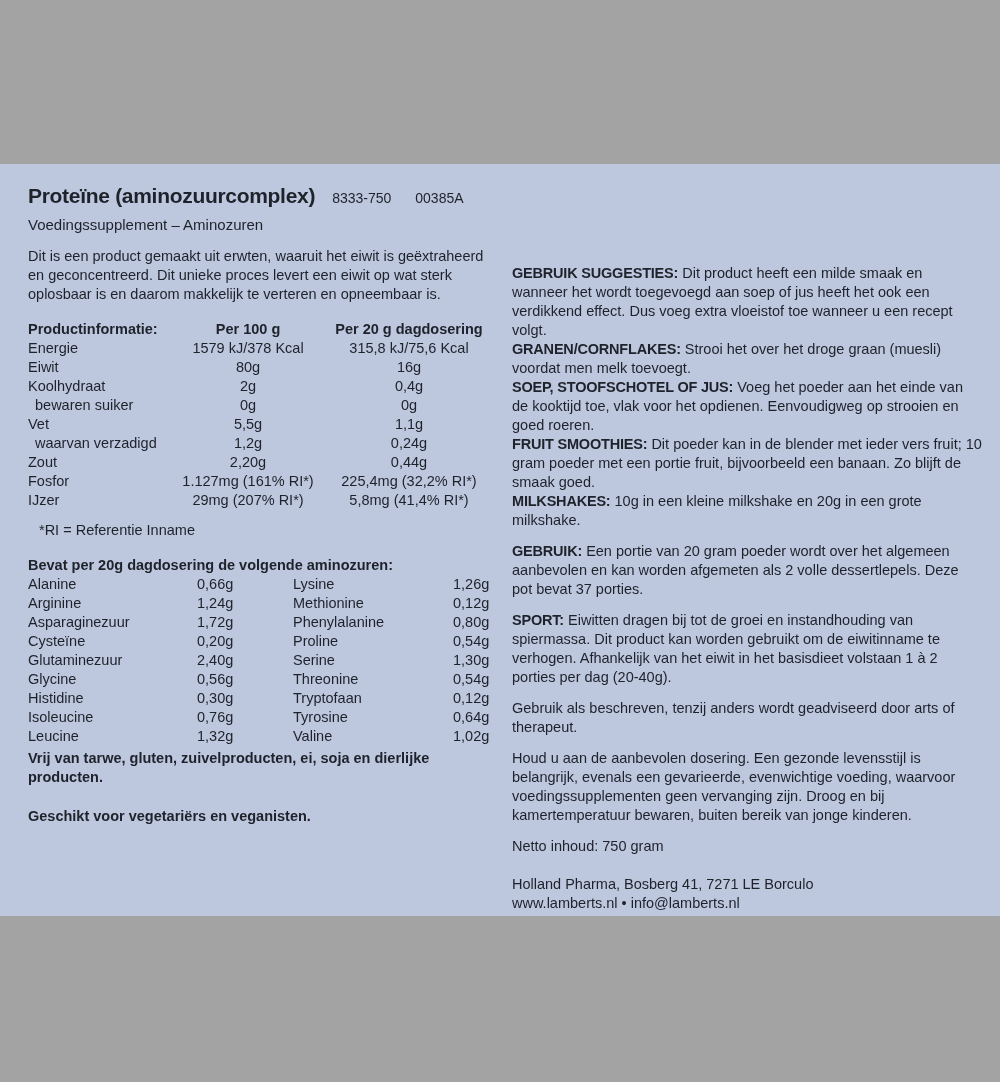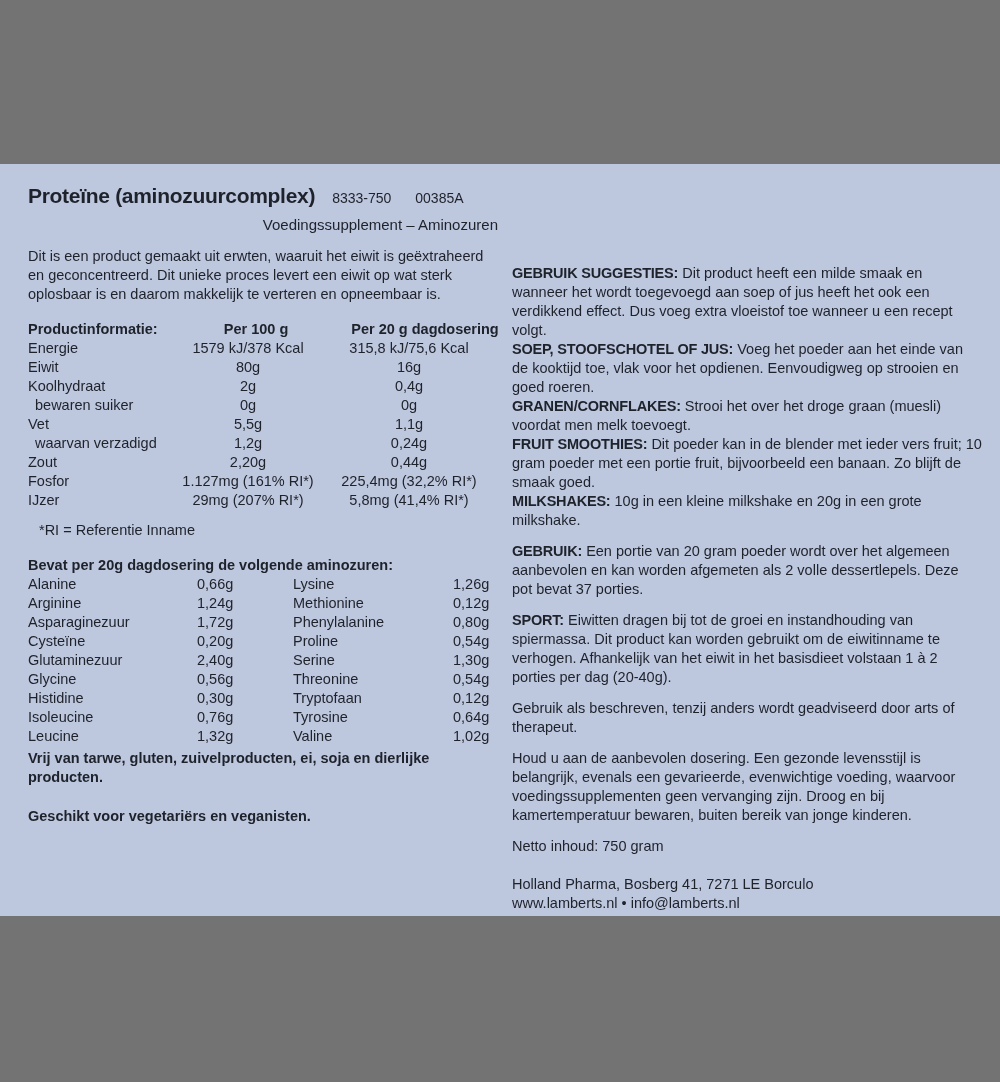--- a/index.html
+++ b/index.html
@@ -7,21 +7,21 @@
     padding: 0;
     width: 1000px;
     height: 1082px;
     background: #ffffff;
     font-family: "Liberation Sans", "DejaVu Sans", sans-serif;
   }
   .page {
     position: relative;
     width: 1000px;
     height: 1082px;
-    background: #737373;
+    background: #a3a3a3;
     overflow: hidden;
   }
   .product-label {
     position: absolute;
     left: 0;
     top: 164px;
     width: 1000px;
     height: 752px;
     background: #bdc7de;
     color: #1e222b;
@@ -56,38 +56,37 @@
     margin-left: 17px;
     white-space: nowrap;
   }
   .product-code + .product-code {
     margin-left: 24px;
     text-align: center;
   }
   .subtitle {
     font-size: 15px;
     margin-top: 7px;
-    text-align: right;
   }
   .intro {
     margin: 13px 0 0 0;
   }
   .nutri {
     margin-top: 16px;
   }
   .nutri-row {
     display: grid;
     grid-template-columns: 140px 160px 162px;
   }
   .nutri-row .c2, .nutri-row .c3 {
     text-align: center;
     white-space: nowrap;
   }
   .nutri-row .c1 { white-space: nowrap; }
-  .nutri-head { font-weight: bold; gap: 8px; }
+  .nutri-head { font-weight: bold; }
   .nutri-row .indent { padding-left: 7px; }
   .footnote { margin: 11px; }
   .amino {
     margin-top: 16px;
   }
   .amino-heading {
     font-weight: bold;
     margin: 0 0 0 0;
   }
   .amino-row {
@@ -253,22 +252,22 @@
 
       <p class="bold-note">Vrij van tarwe, gluten, zuivelproducten, ei, soja en dierlijke producten.</p>
 
       <p class="bold-note suitable">Geschikt voor vegetariërs en veganisten.</p>
 
     </div>
 
     <div class="col-right">
 
       <p class="tight"><b class="lbl">GEBRUIK SUGGESTIES:</b> <span>Dit product heeft een milde smaak en wanneer het wordt toegevoegd aan soep of jus heeft het ook een verdikkend effect. Dus voeg extra vloeistof toe wanneer u een recept volgt.</span></p>
+      <p class="tight"><b class="lbl">GRANEN/CORNFLAKES:</b> <span>Strooi het over het droge graan (muesli) voordat men melk toevoegt.</span></p>
       <p class="tight"><b class="lbl">SOEP, STOOFSCHOTEL OF JUS:</b> <span>Voeg het poeder aan het einde van de kooktijd toe, vlak voor het opdienen. Eenvoudigweg op strooien en goed roeren.</span></p>
-      <p class="tight"><b class="lbl">GRANEN/CORNFLAKES:</b> <span>Strooi het over het droge graan (muesli) voordat men melk toevoegt.</span></p>
       <p class="tight"><b class="lbl">FRUIT SMOOTHIES:</b> <span>Dit poeder kan in de blender met ieder vers fruit; 10 gram poeder met een portie fruit, bijvoorbeeld een banaan. Zo blijft de smaak goed.</span></p>
       <p class="tight" style="margin-bottom:12px;"><b class="lbl">MILKSHAKES:</b> <span>10g in een kleine milkshake en 20g in een grote milkshake.</span></p>
 
       <p><b class="lbl">GEBRUIK:</b> <span>Een portie van 20 gram poeder wordt over het algemeen aanbevolen en kan worden afgemeten als 2 volle dessertlepels. Deze pot bevat 37 porties.</span></p>
 
       <p><b class="lbl">SPORT:</b> <span>Eiwitten dragen bij tot de groei en instandhouding van spiermassa. Dit product kan worden gebruikt om de eiwitinname te verhogen. Afhankelijk van het eiwit in het basisdieet volstaan 1 à 2 porties per dag (20-40g).</span></p>
 
       <p>Gebruik als beschreven, tenzij anders wordt geadviseerd door arts of therapeut.</p>
 
       <p>Houd u aan de aanbevolen dosering. Een gezonde levensstijl is belangrijk, evenals een gevarieerde, evenwichtige voeding, waarvoor voedingssupplementen geen vervanging zijn. Droog en bij kamertemperatuur bewaren, buiten bereik van jonge kinderen.</p>

